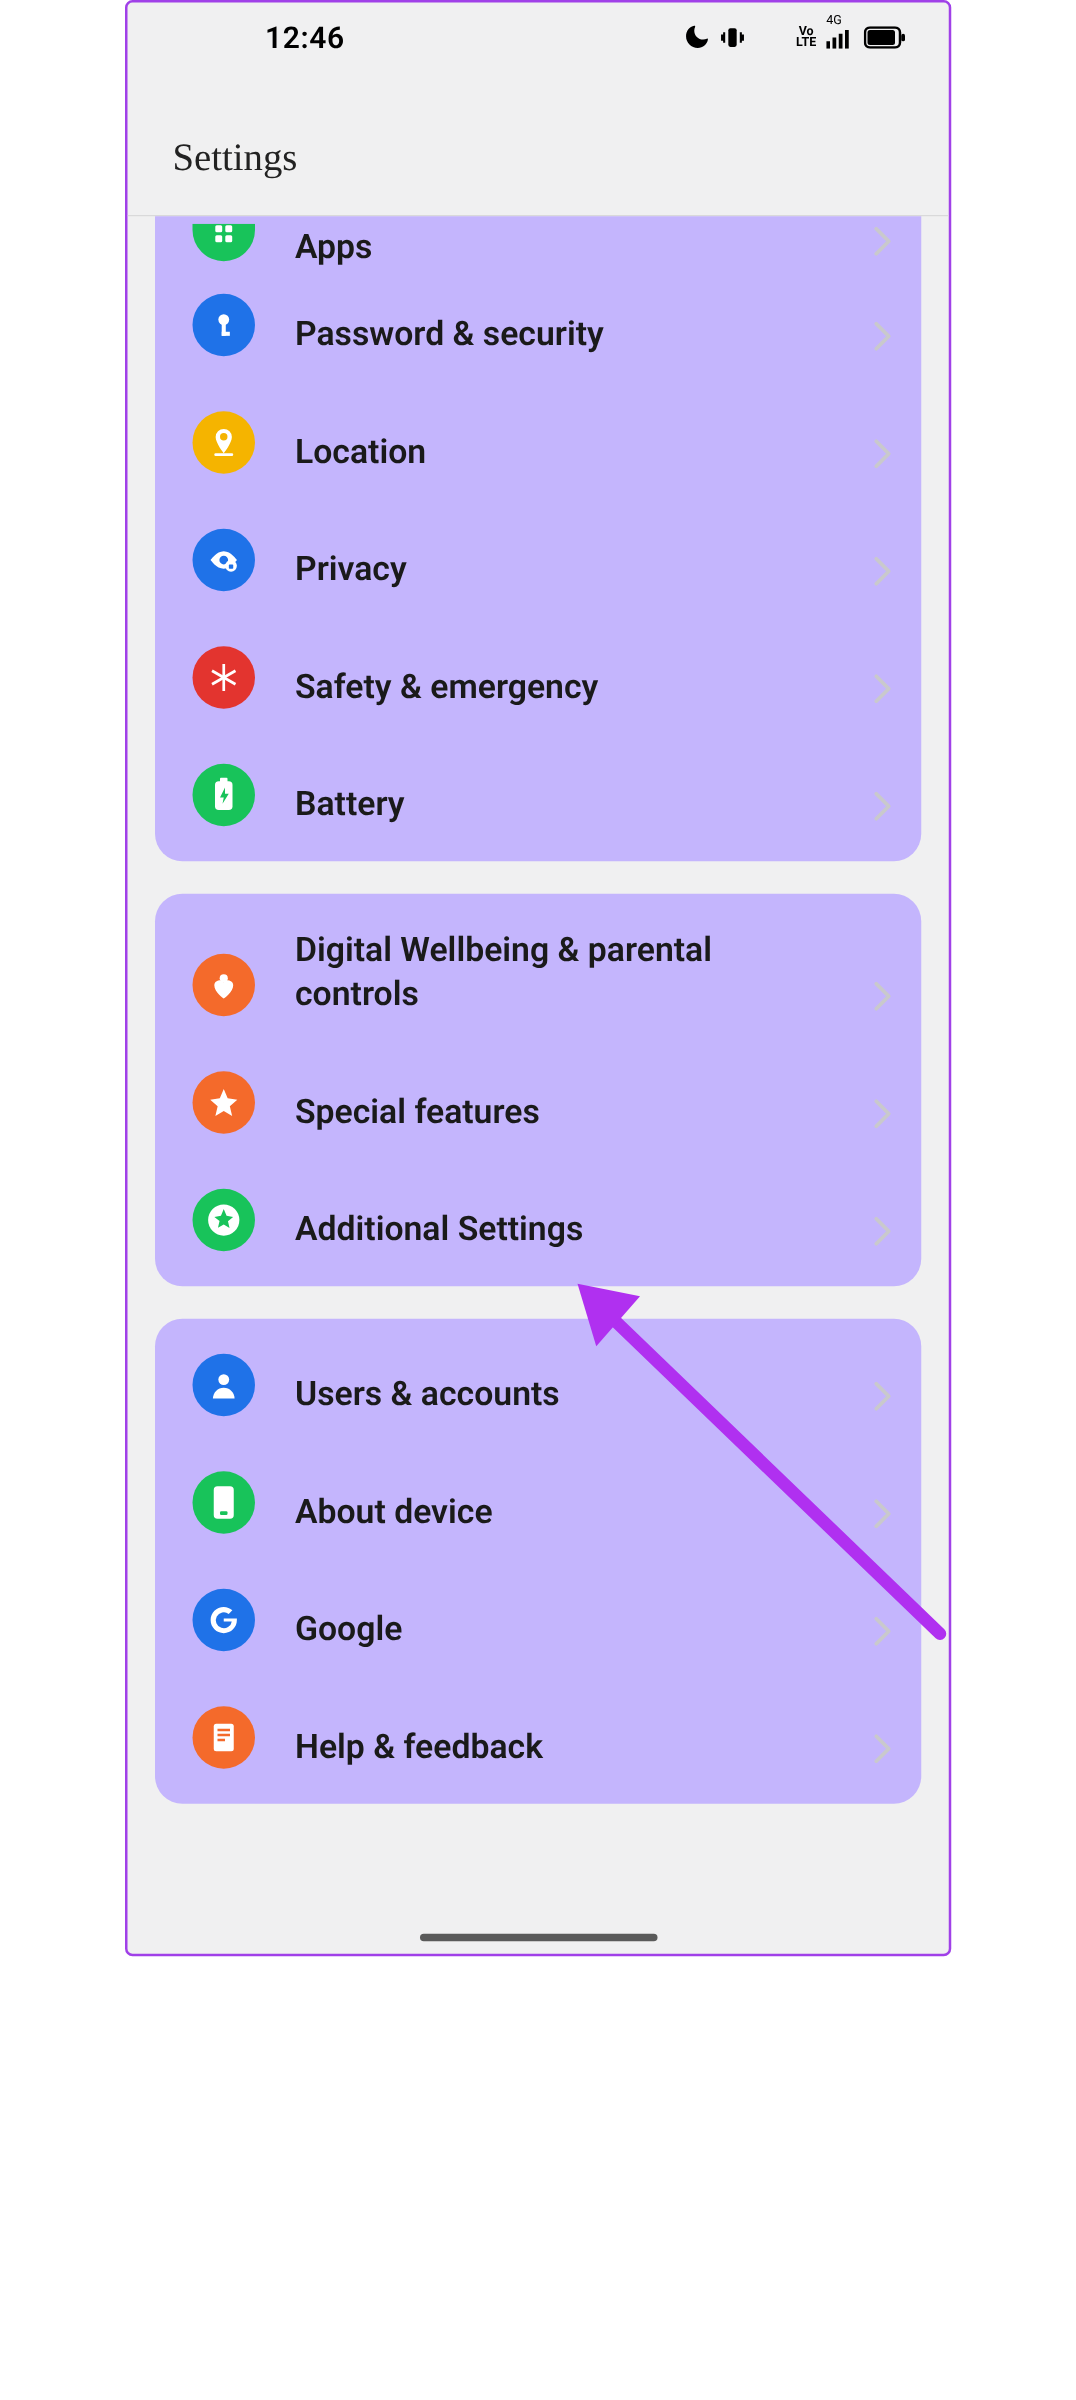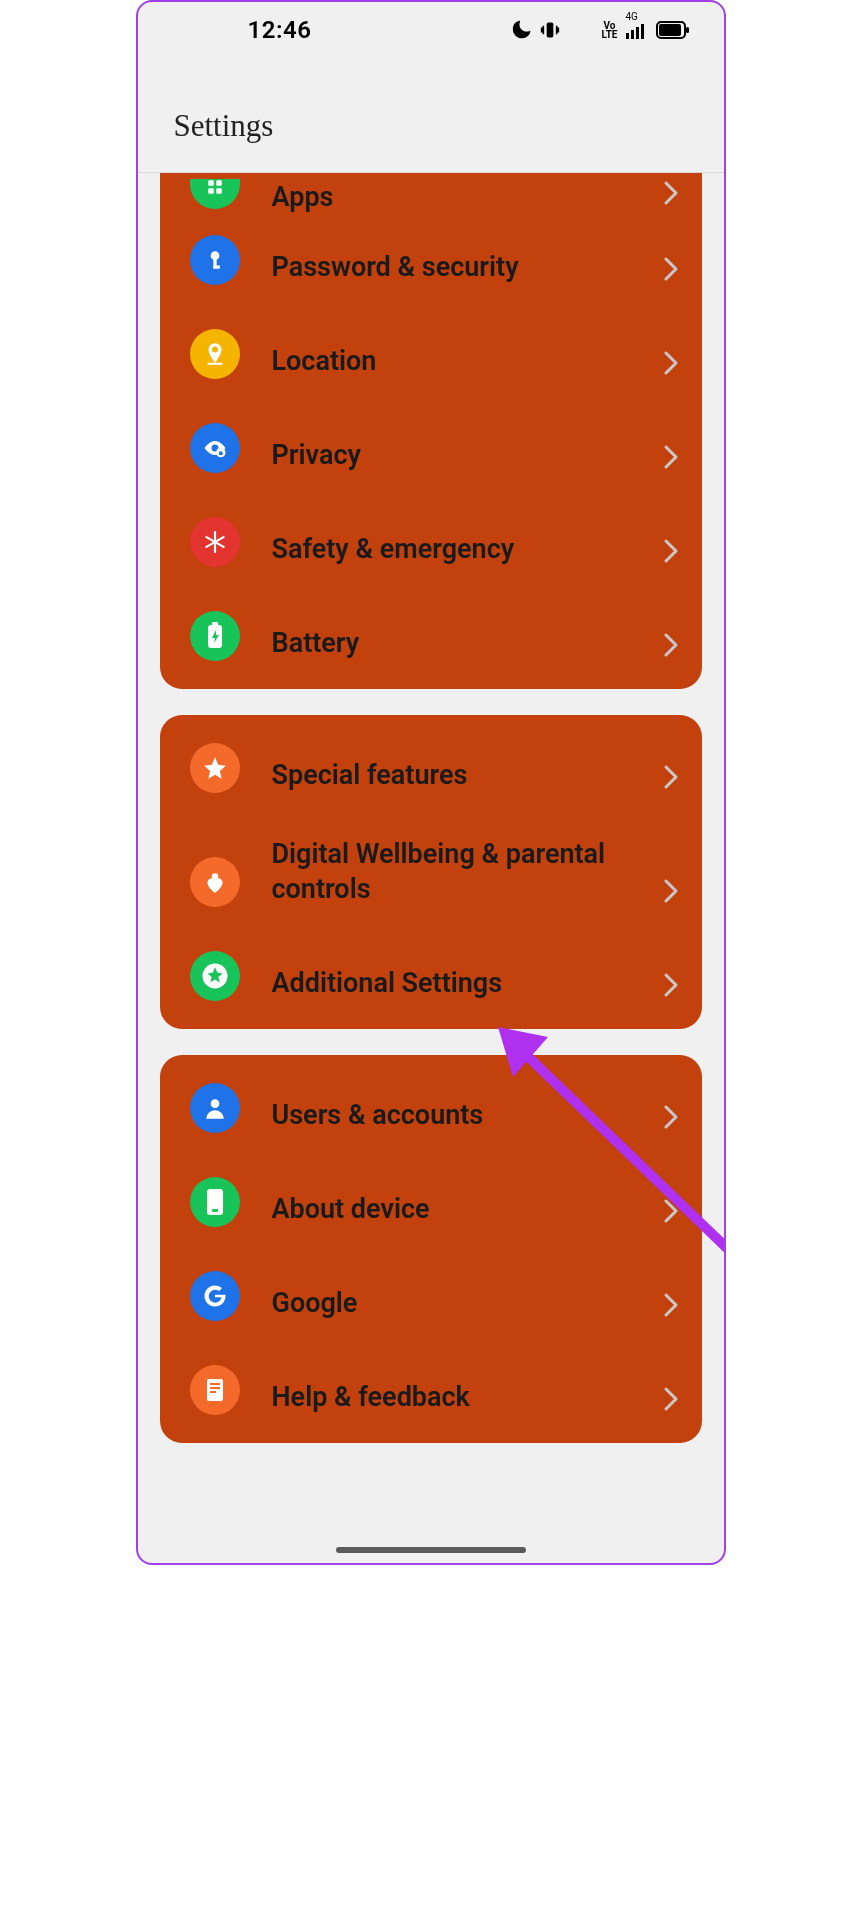--- a/index.html
+++ b/index.html
@@ -4,24 +4,24 @@
 <style>
   * { box-sizing: border-box; margin: 0; padding: 0; }
   html, body { width: 100%; height: 100%; }
   body {
     font-family: -apple-system, BlinkMacSystemFont, "Segoe UI", Roboto, Helvetica, Arial, sans-serif;
     background: #fff;
     display: flex;
     justify-content: center;
   }
   .device-frame {
-    width: 590px;
+    width: 661px;
     height: 1565px;
     border: 2px solid #a040e8;
-    border-radius: 16px;
+    border-radius: 6px;
     background: #f0f0f1;
     position: relative;
     overflow: hidden;
   }
   
   .status-bar {
     height: 56px;
     display: flex;
     align-items: center;
     justify-content: space-between;
@@ -53,21 +53,21 @@
   .hr {
     height: 1px;
     background: #d9d9da;
     margin: 0;
   }
   
   .scroll-area {
     padding: 0 22px 30px 22px;
   }
   .card {
-    background: #c2410c;
+    background: #c4b5fd;
     border-radius: 22px;
     margin-top: 26px;
     padding: 6px 0;
   }
   .card.first {
     margin-top: 0;
     border-top-left-radius: 0;
     border-top-right-radius: 0;
     border-radius: 0 0 22px 22px;
     position: relative;
@@ -259,37 +259,37 @@
         <span class="chevron"><svg width="14" height="24" viewBox="0 0 14 24">
               <path d="M2 2l10 10L2 22" stroke="currentColor" stroke-width="3" fill="none" stroke-linecap="round" stroke-linejoin="round"></path>
             </svg></span>
       </div>
     </div>
 
     <div class="card">
       <div class="row">
         <div class="icon-circle" style="background:#f46a2b">
           <svg width="26" height="26" viewBox="0 0 24 24" fill="#fff">
-              <path d="M12 2l2.9 6.9L22 10l-5.5 4.8L18.2 22 12 18.3 5.8 22l1.7-7.2L2 10l7.1-1.1z"></path>
-            </svg>
-        </div>
-        <div class="row-label">Special features</div>
-        <span class="chevron"><svg width="14" height="24" viewBox="0 0 14 24">
-              <path d="M2 2l10 10L2 22" stroke="currentColor" stroke-width="3" fill="none" stroke-linecap="round" stroke-linejoin="round"></path>
-            </svg></span>
-      </div>
-
-      <div class="row">
-        <div class="icon-circle" style="background:#f46a2b">
-          <svg width="26" height="26" viewBox="0 0 24 24" fill="#fff">
               <circle cx="12" cy="7" r="3"></circle>
               <path d="M12 22s-7-4.5-7-10a4 4 0 017-2 4 4 0 017 2c0 5.5-7 10-7 10z"></path>
             </svg>
         </div>
         <div class="row-label">Digital Wellbeing &amp; parental controls</div>
+        <span class="chevron"><svg width="14" height="24" viewBox="0 0 14 24">
+              <path d="M2 2l10 10L2 22" stroke="currentColor" stroke-width="3" fill="none" stroke-linecap="round" stroke-linejoin="round"></path>
+            </svg></span>
+      </div>
+
+      <div class="row">
+        <div class="icon-circle" style="background:#f46a2b">
+          <svg width="26" height="26" viewBox="0 0 24 24" fill="#fff">
+              <path d="M12 2l2.9 6.9L22 10l-5.5 4.8L18.2 22 12 18.3 5.8 22l1.7-7.2L2 10l7.1-1.1z"></path>
+            </svg>
+        </div>
+        <div class="row-label">Special features</div>
         <span class="chevron"><svg width="14" height="24" viewBox="0 0 14 24">
               <path d="M2 2l10 10L2 22" stroke="currentColor" stroke-width="3" fill="none" stroke-linecap="round" stroke-linejoin="round"></path>
             </svg></span>
       </div>
 
       <div class="row">
         <div class="icon-circle" style="background:#18c35a">
           <svg width="30" height="30" viewBox="0 0 24 24" fill="#fff">
               <circle cx="12" cy="12" r="10"></circle>
               <path fill="#18c35a" d="M12 5l1.8 4.2L18 10l-3.3 2.8 1 4.3L12 14.8 8.3 17l1-4.3L6 10l4.2-.8z"></path>

